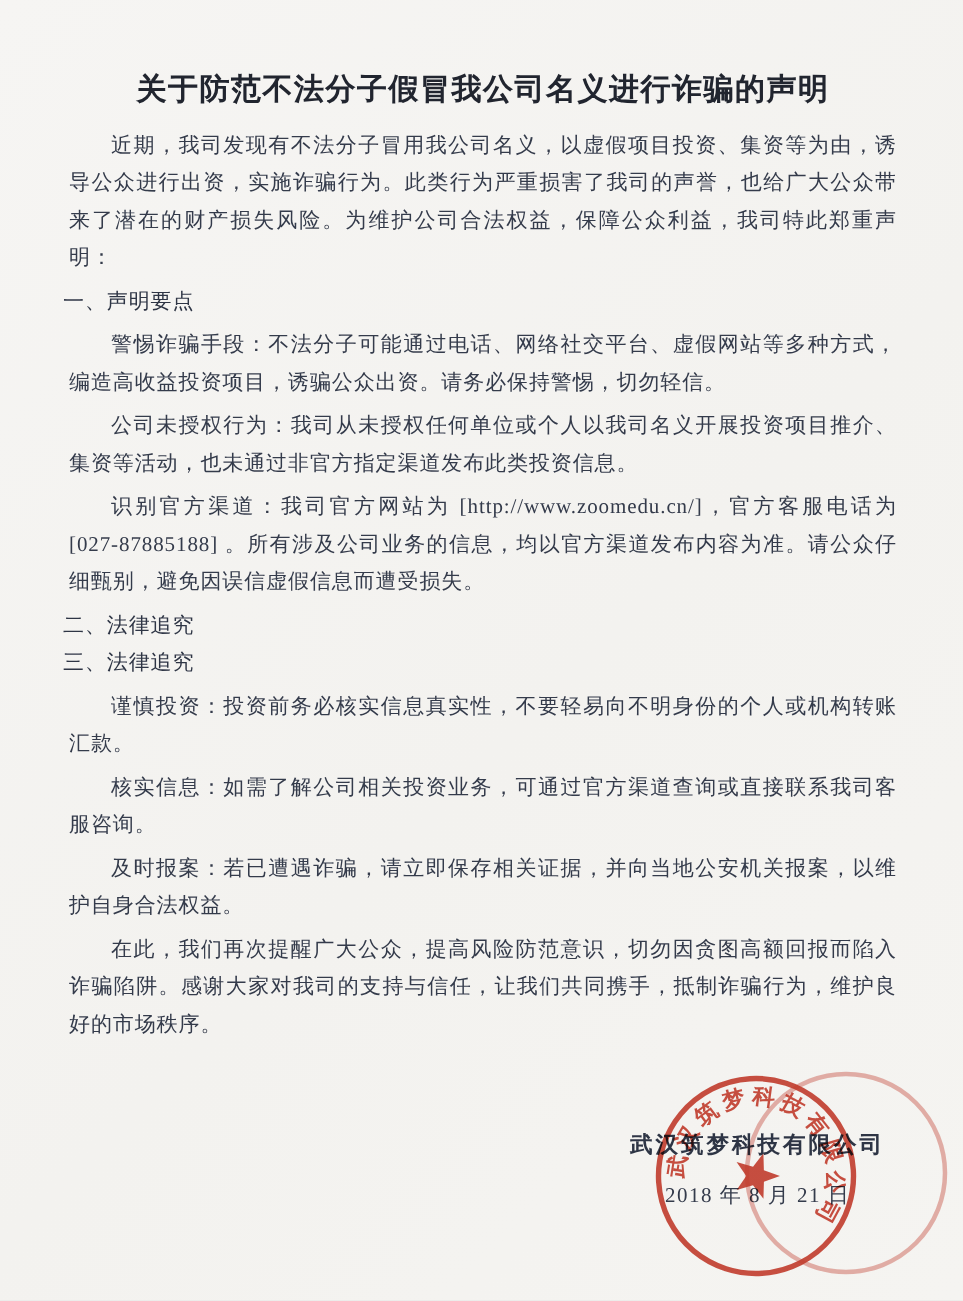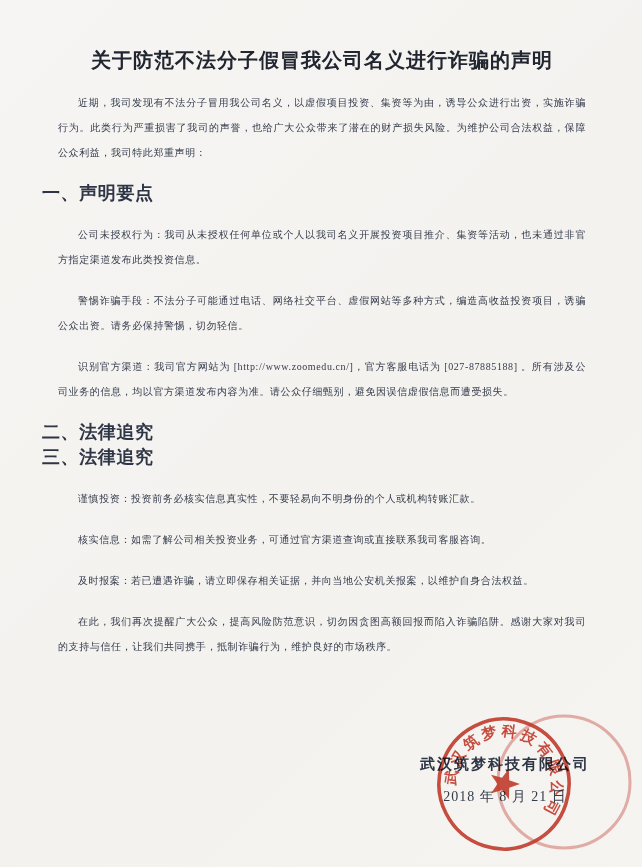--- a/index.html
+++ b/index.html
@@ -27,34 +27,34 @@
   .doc-title {
     margin: 0 0 11px 0;
     font-size: 20px;
     line-height: 28px;
     font-weight: bold;
     text-align: center;
     letter-spacing: 1px;
     color: #21252f;
   }
   .para {
-    margin: 16px;
-    font-size: 10px;
+    margin: 4px;
+    font-size: 14px;
     line-height: 25px;
     letter-spacing: 0.6px;
     text-align: justify;
     text-indent: 2em;
     color: #343b4b;
   }
   .sec-heading {
-    font-size: 18px;
+    font-size: 14px;
     line-height: 25px;
     letter-spacing: 0.6px;
     color: #2e3545;
-    font-weight: 700;
+    font-weight: 400;
   }
   .signature {
     position: absolute;
     top: 753px;
     right: 52px;
     text-align: center;
   }
   .signature .company {
     font-size: 15px;
     line-height: 22px;
@@ -85,22 +85,22 @@
 
 <div class="page">
   <div class="content">
 
     <h1 class="doc-title">关于防范不法分子假冒我公司名义进行诈骗的声明</h1>
 
     <p class="para">近期，我司发现有不法分子冒用我公司名义，以虚假项目投资、集资等为由，诱导公众进行出资，实施诈骗行为。此类行为严重损害了我司的声誉，也给广大公众带来了潜在的财产损失风险。为维护公司合法权益，保障公众利益，我司特此郑重声明：</p>
 
     <div>
       <div class="sec-heading">一、声明要点</div>
+      <p class="para">警惕诈骗手段：不法分子可能通过电话、网络社交平台、虚假网站等多种方式，编造高收益投资项目，诱骗公众出资。请务必保持警惕，切勿轻信。</p>
       <p class="para">公司未授权行为：我司从未授权任何单位或个人以我司名义开展投资项目推介、集资等活动，也未通过非官方指定渠道发布此类投资信息。</p>
-      <p class="para">警惕诈骗手段：不法分子可能通过电话、网络社交平台、虚假网站等多种方式，编造高收益投资项目，诱骗公众出资。请务必保持警惕，切勿轻信。</p>
       <p class="para">识别官方渠道：我司官方网站为 [http://www.zoomedu.cn/]，官方客服电话为 [027-87885188] 。所有涉及公司业务的信息，均以官方渠道发布内容为准。请公众仔细甄别，避免因误信虚假信息而遭受损失。</p>
     </div>
 
     <div>
       <div class="sec-heading">二、法律追究</div>
     </div>
 
     <div>
       <div class="sec-heading">三、法律追究</div>
       <p class="para">谨慎投资：投资前务必核实信息真实性，不要轻易向不明身份的个人或机构转账汇款。</p>

